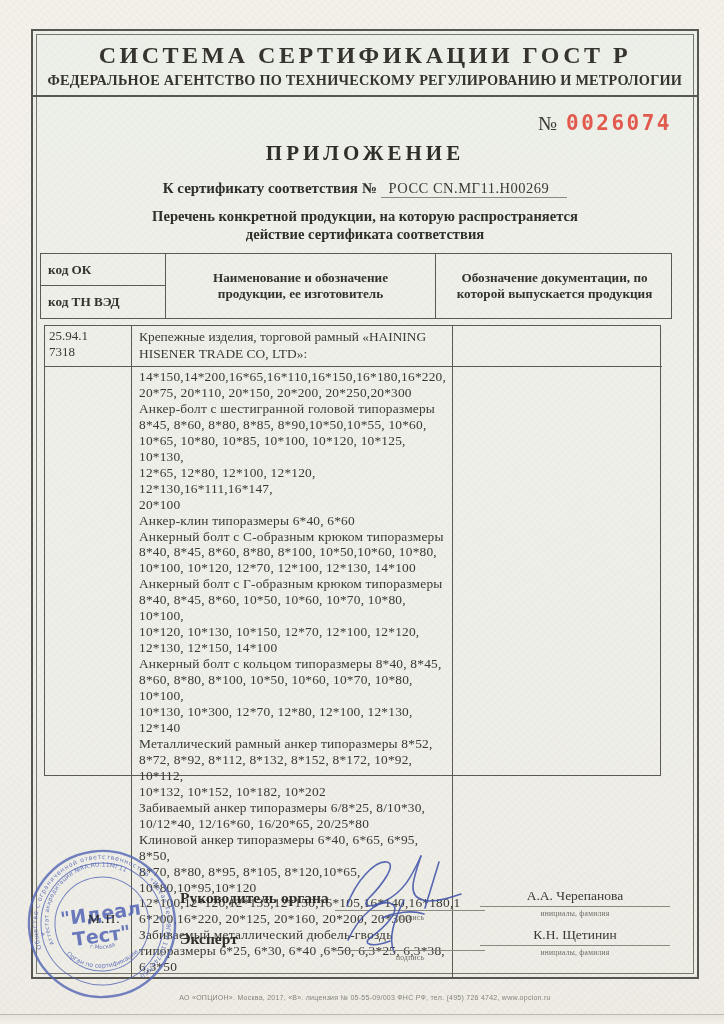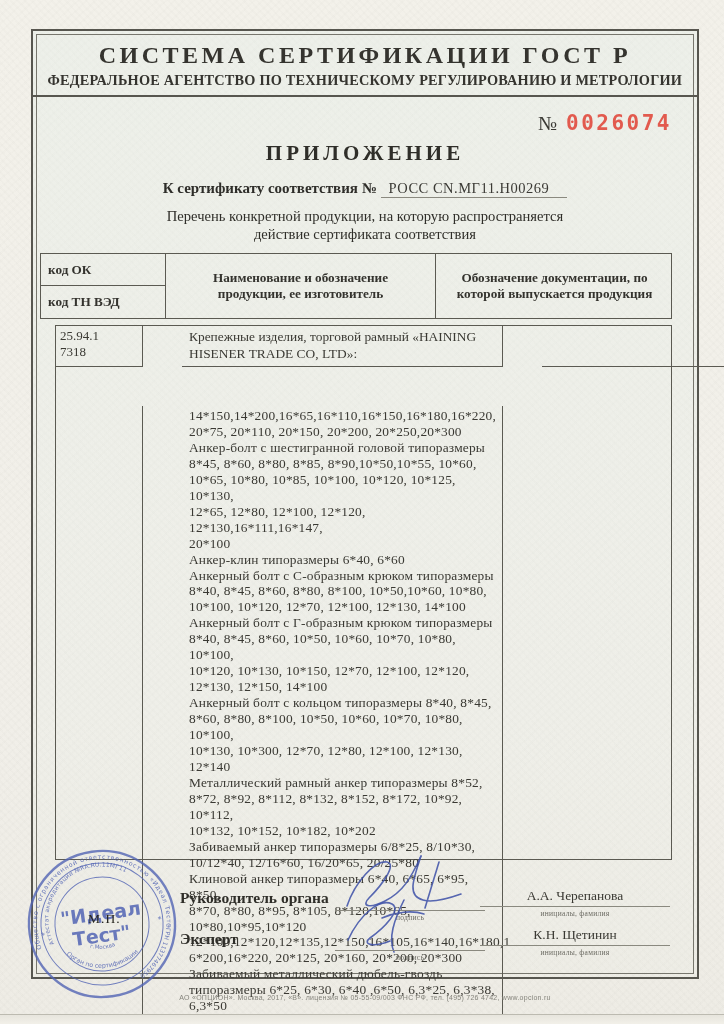--- a/index.html
+++ b/index.html
@@ -52,41 +52,41 @@
   .cert-line {
     position:absolute; left:31px; top:180px; width:668px; text-align:center; font-size:15px;
   }
   .cert-line .cert-label { font-weight:bold; }
   .cert-line .cert-value {
     font-size:14.5px; letter-spacing:0.5px; color:#3b3a35;
     border-bottom:1px solid #8a897f; padding:0 18px 1px 8px;
   }
   .desc {
     position:absolute; left:31px; top:208px; width:668px; text-align:center;
-    font-size:14.6px; font-weight:normal; line-height:17.5px; white-space:pre-line; color:#2f2e29;
+    font-size:14.6px; font-weight:bold; line-height:17.5px; white-space:pre-line; color:#2f2e29;
   }
 
   
   .thead {
     position:absolute; left:40px; top:253px; width:632px; height:66px;
     border:1px solid #5b5a52; display:grid; grid-template-columns:125px 270px 237px;
     font-size:13.2px; font-weight:bold; color:#34332e;
   }
   .thead .c1 { border-right:1px solid #5b5a52; display:grid; grid-template-rows:1fr 1fr; }
   .thead .c1 .c1a { border-bottom:1px solid #5b5a52; display:flex; align-items:center; padding-left:7px; }
   .thead .c1 .c1b { display:flex; align-items:center; padding-left:7px; }
   .thead .c2 { border-right:1px solid #5b5a52; display:flex; align-items:center; justify-content:center; text-align:center; line-height:16.5px; padding:0 14px; }
   .thead .c3 { display:flex; align-items:center; justify-content:center; text-align:center; line-height:16.5px; padding:0 10px; }
 
   
   .tbody {
-    position:absolute; left:55px; top:325px; width:617px; height:535px;
+    position:absolute; left:44px; top:325px; width:617px; height:451px;
     border:1px solid #5b5a52; display:grid;
     grid-template-columns:87px 321px 209px; grid-template-rows:41px 1fr;
-    font-size:13.4px; color:#3a3933;gap:39px;
+    font-size:13.4px; color:#3a3933;
   }
   .tbody .cell { border-right:1px solid #5b5a52; }
   .tbody .cell.last { border-right:none; }
   .tbody .row1 { border-bottom:1px solid #5b5a52; }
   .codes { padding:2px 4px; line-height:16px; font-size:13px; }
   .prod-title { padding:2px 7px; line-height:17px; white-space:pre-line; }
   .prod-list { padding:2px 7px; line-height:15.95px; white-space:pre-line; letter-spacing:0.2px; }
 
   
   .sig-role { position:absolute; font-size:15.5px; font-weight:bold; color:#2f2e29; }

